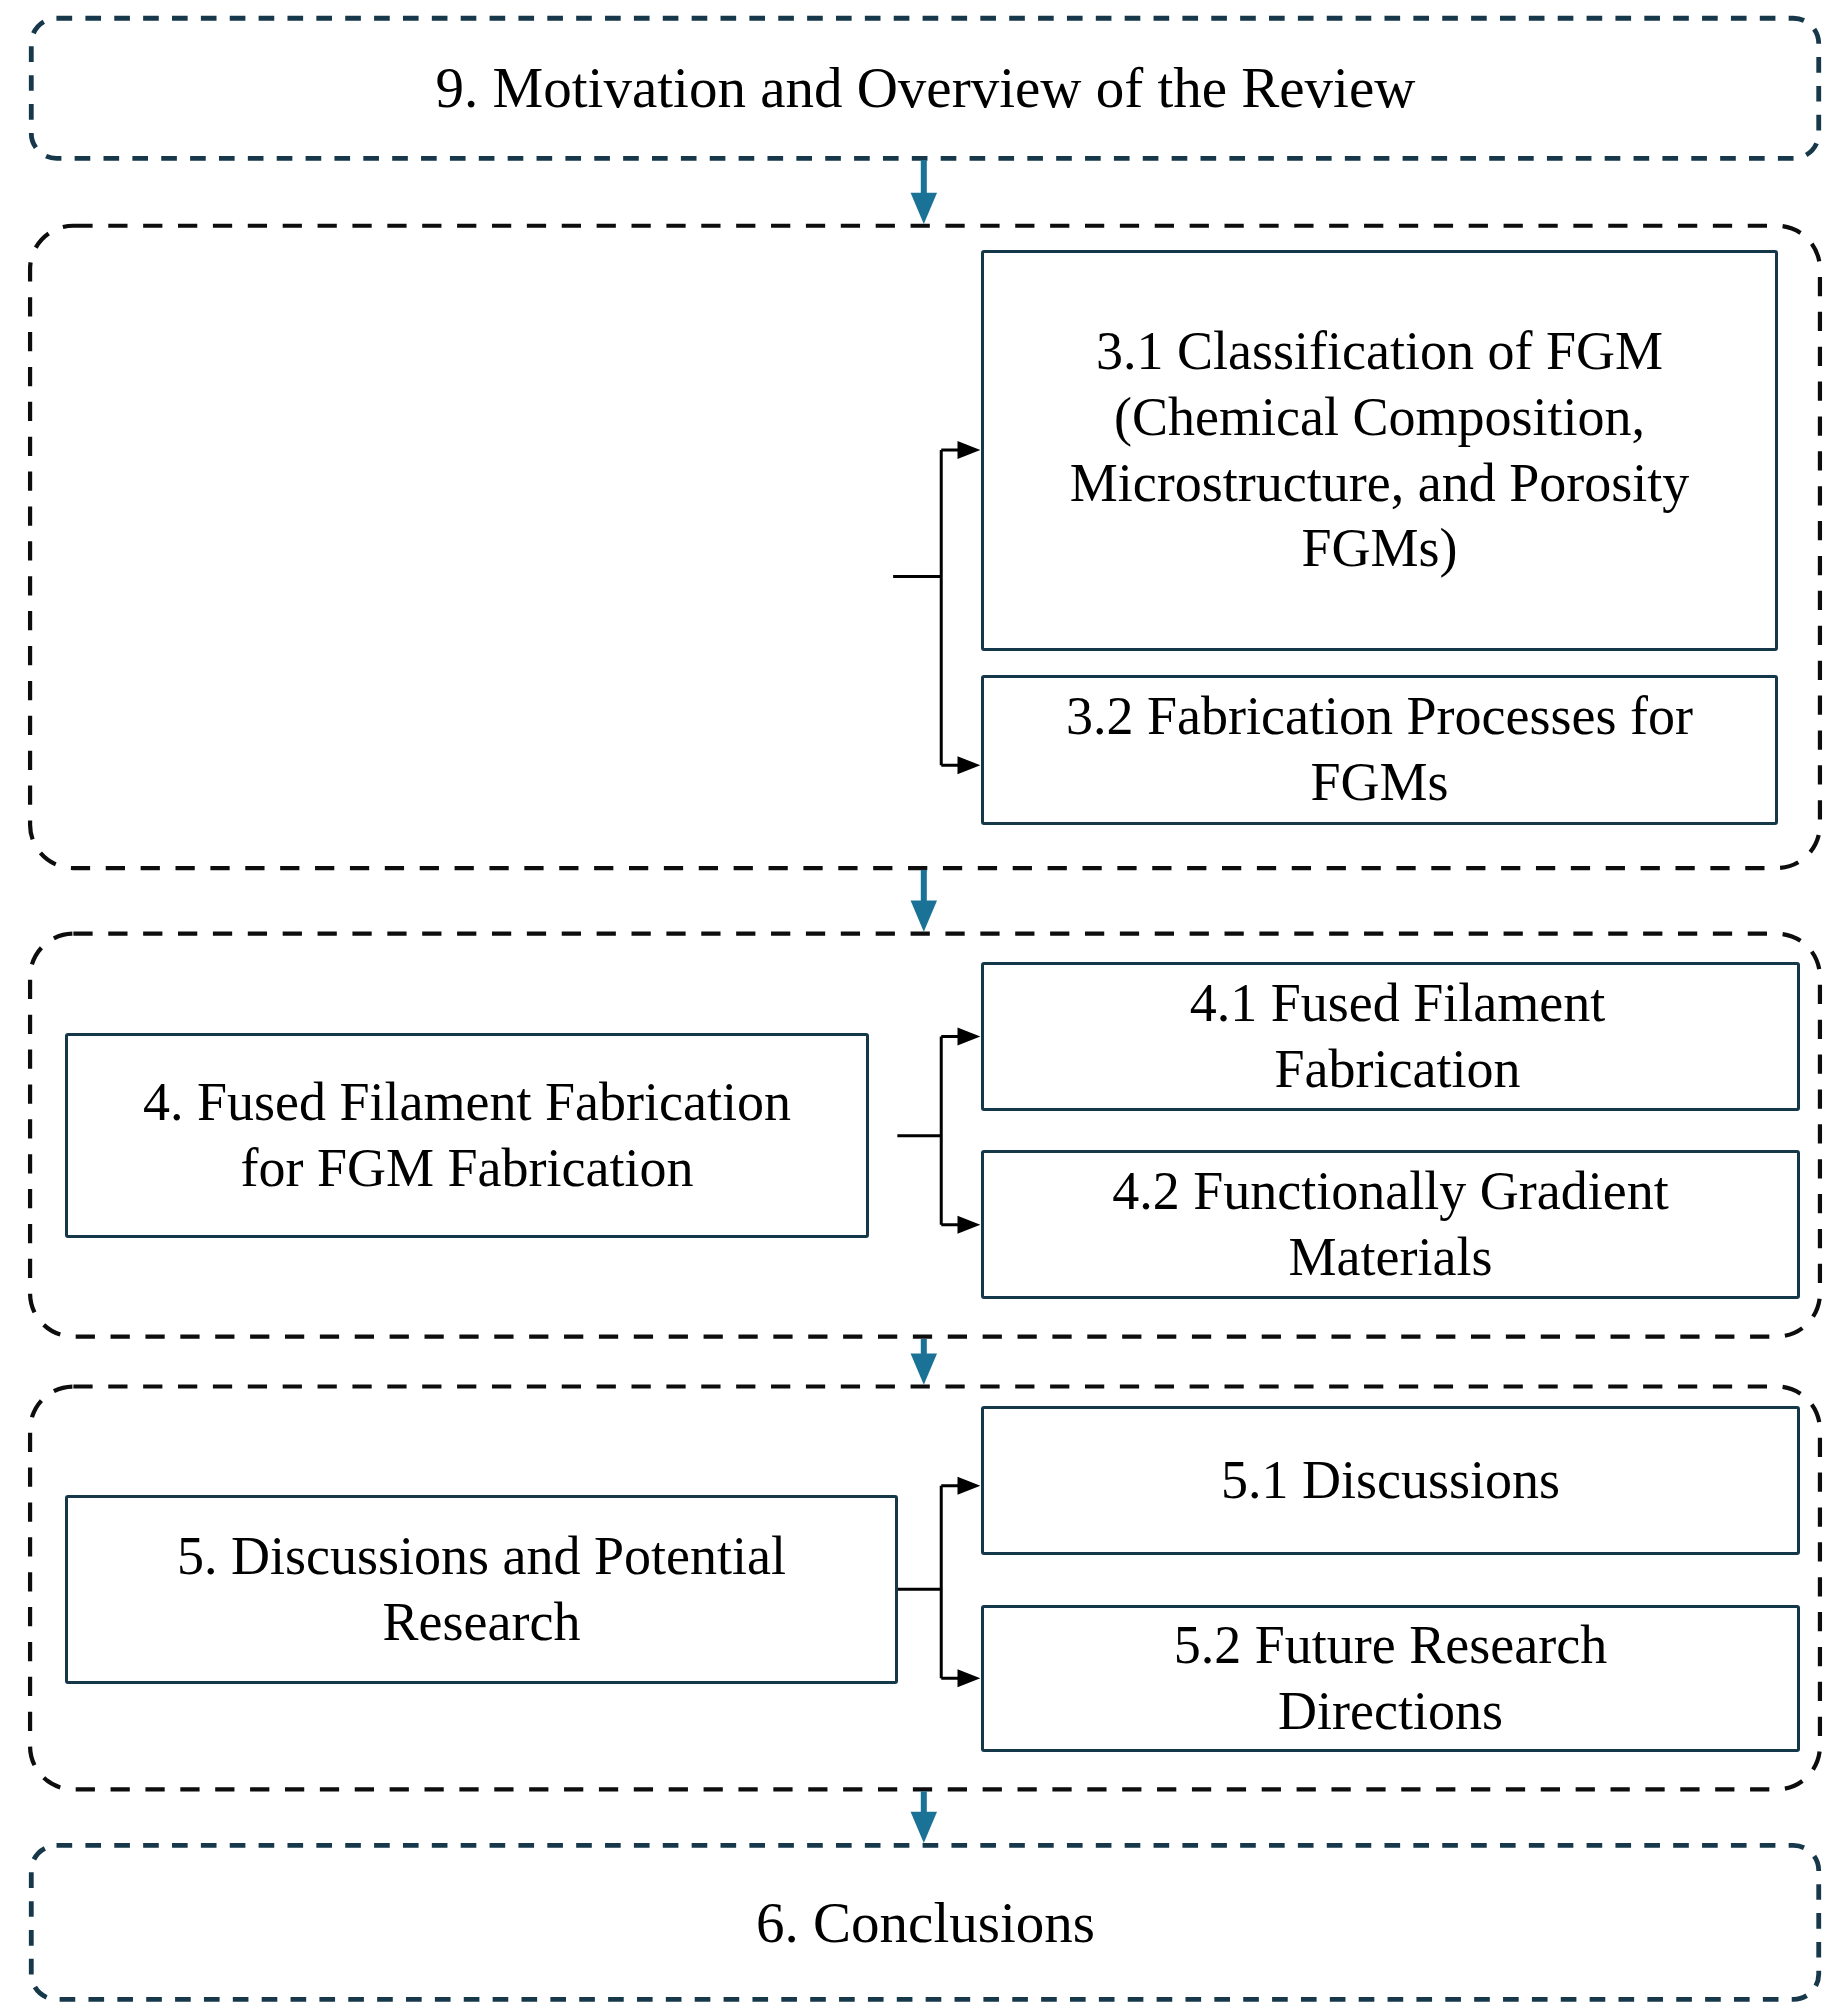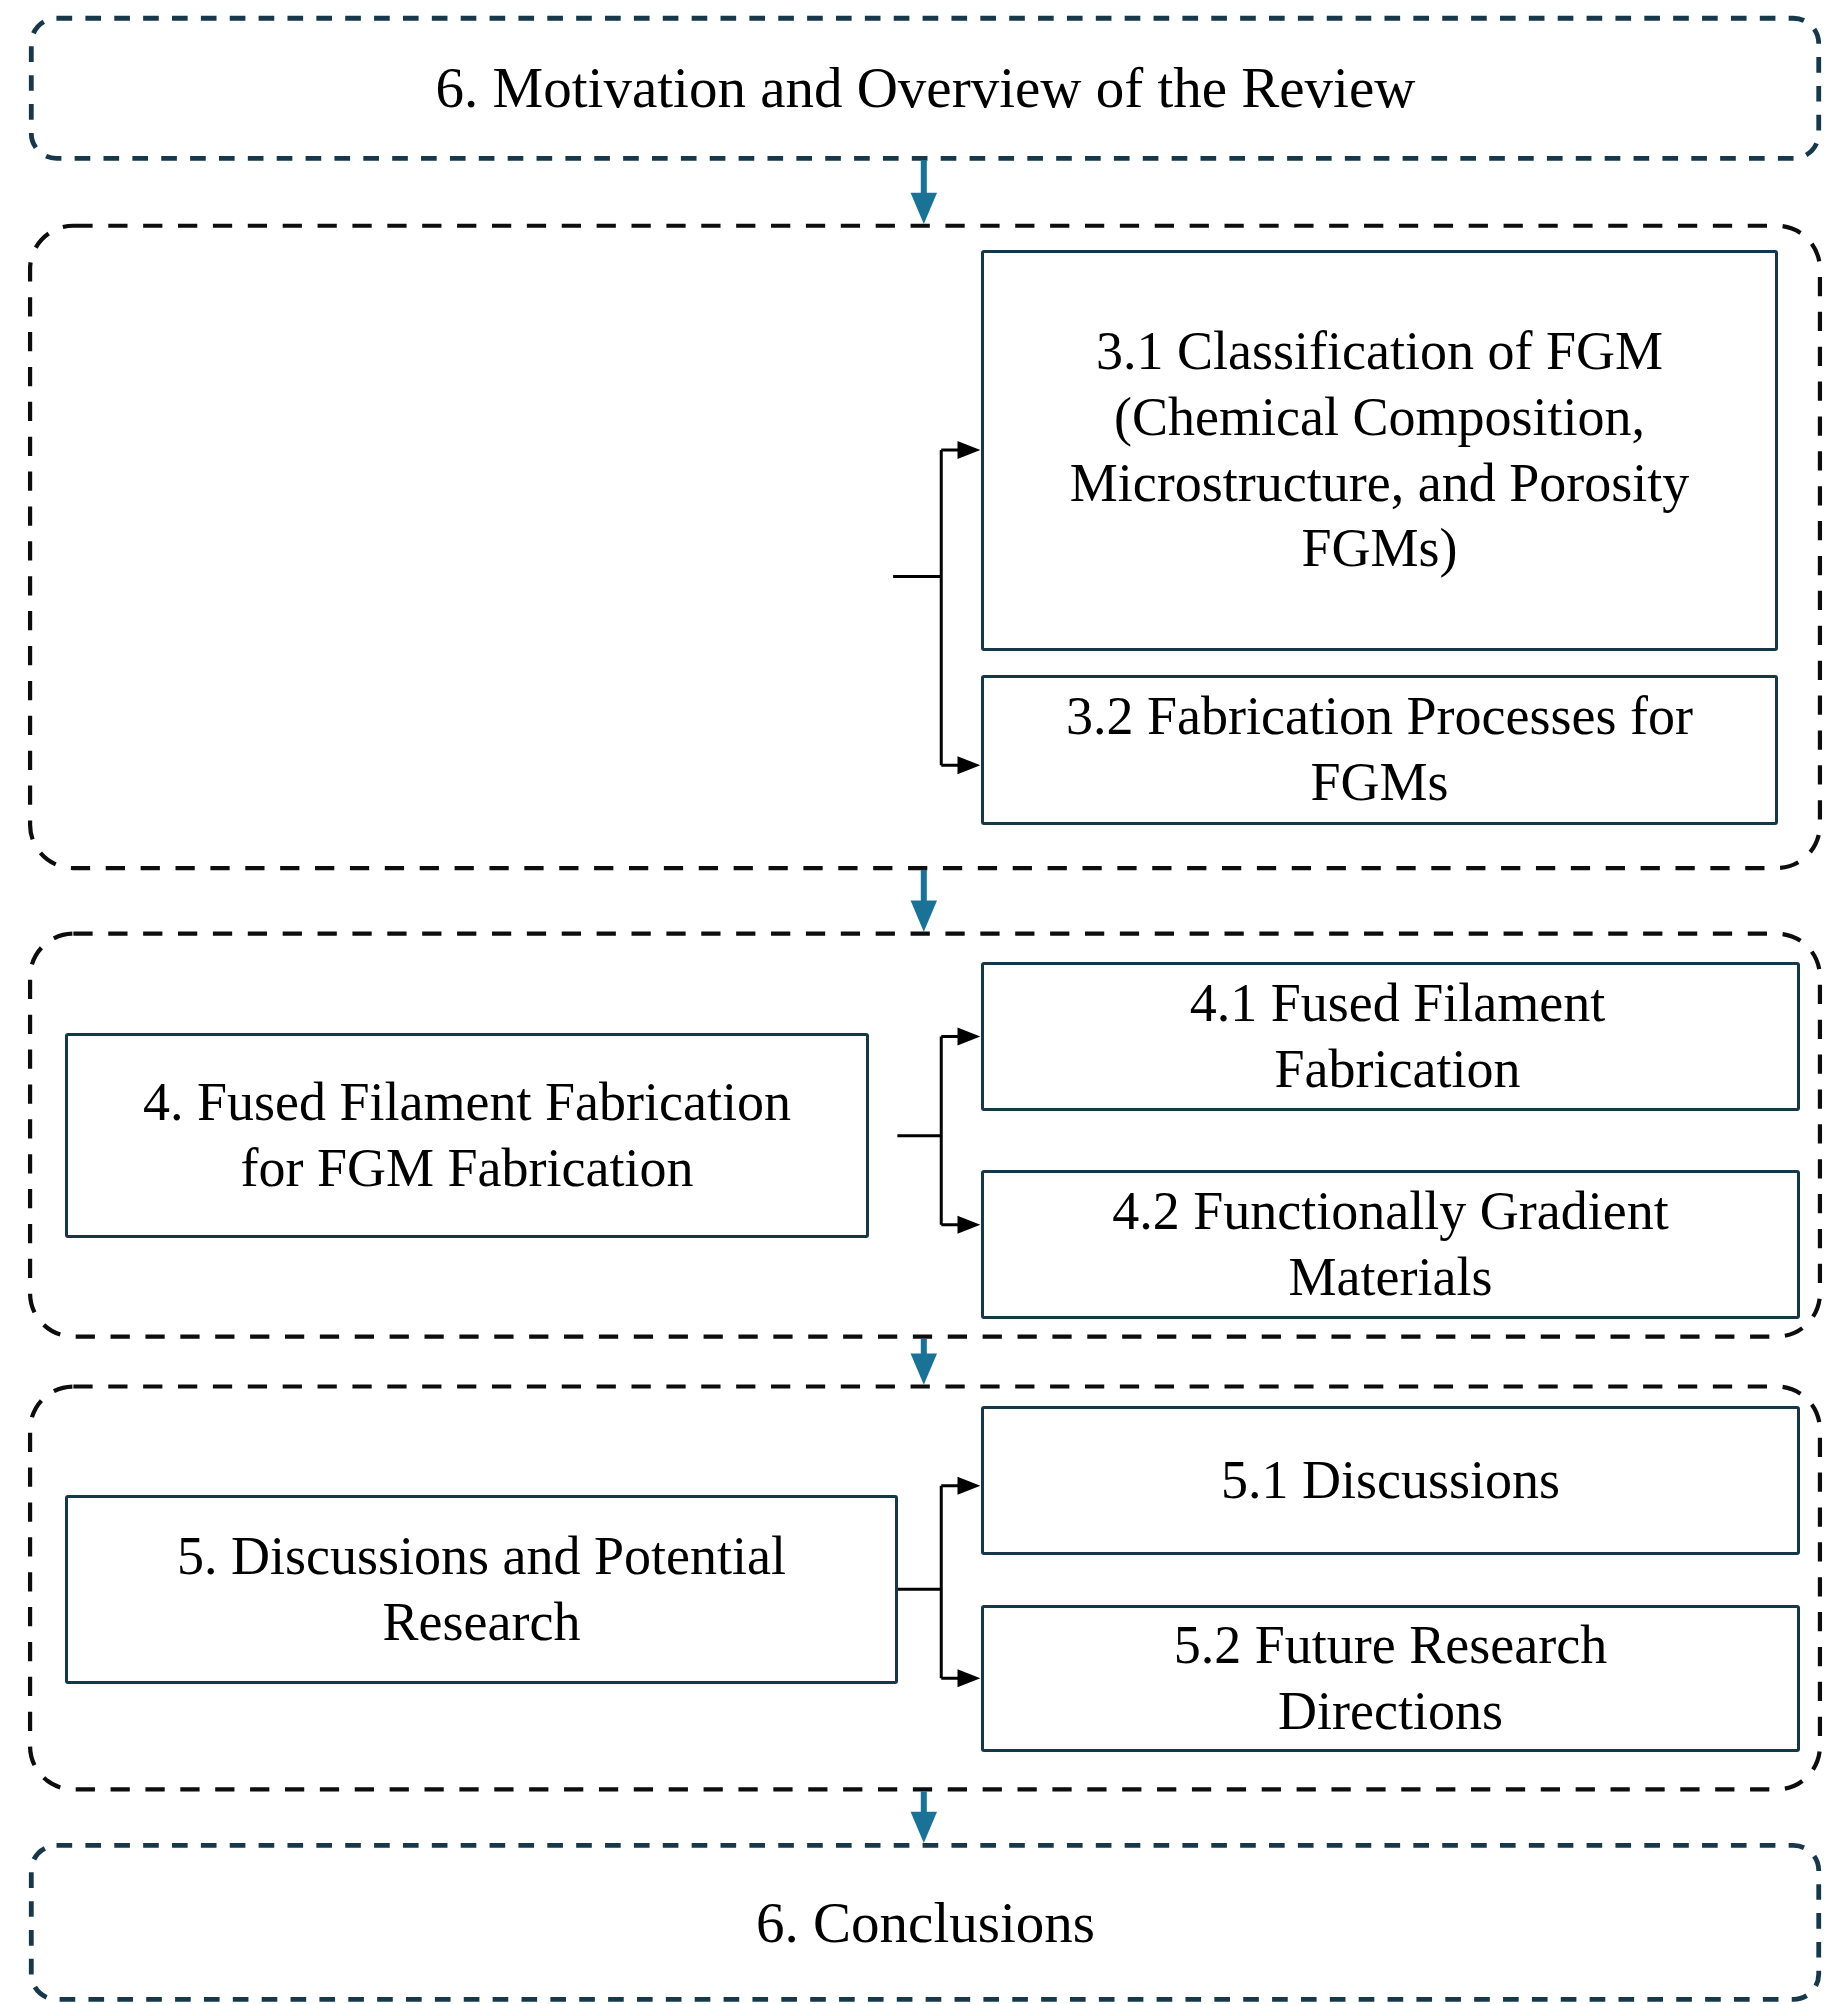--- a/index.html
+++ b/index.html
@@ -112,21 +112,21 @@
     </g>
 
     <g>
       <path class="conn" d="M1492,2642 H1565 M1565,2470 V2790 M1565,2470 H1596 M1565,2790 H1596"></path>
       <polygon class="conn-head" points="1630,2470 1592,2455 1592,2485"></polygon>
       <polygon class="conn-head" points="1630,2790 1592,2775 1592,2805"></polygon>
     </g>
   </svg>
 
   <div class="terminal-label" style="left:29px; top:17px; width:1793px; height:141px;">
-    <div class="label">6. Motivation and Overview of the Review</div>
+    <div class="label">9. Motivation and Overview of the Review</div>
   </div>
 
   <div class="terminal-label" style="left:29px; top:1846px; width:1793px; height:154px;">
     <div class="label">6. Conclusions</div>
   </div>
 
   <div class="node" style="left:981px; top:250px; width:797px; height:401px;">
     <div class="label">3.1 Classification of FGM
 (Chemical Composition,
 Microstructure, and Porosity
@@ -138,21 +138,21 @@
   </div>
 
   <div class="node" style="left:65px; top:1033px; width:804px; height:205px;">
     <div class="label">4. Fused Filament Fabrication
 for FGM Fabrication</div>
   </div>
   <div class="node" style="left:981px; top:962px; width:819px; height:149px;padding-left:14px;">
     <div class="label">4.1 Fused Filament
 Fabrication</div>
   </div>
-  <div class="node" style="left:981px; top:1150px; width:819px; height:149px;margin-top:20px;">
+  <div class="node" style="left:981px; top:1150px; width:819px; height:149px;">
     <div class="label">4.2 Functionally Gradient
 Materials</div>
   </div>
 
   <div class="node" style="left:65px; top:1495px; width:833px; height:189px;">
     <div class="label">5. Discussions and Potential
 Research</div>
   </div>
   <div class="node" style="left:981px; top:1406px; width:819px; height:149px;">
     <div class="label">5.1 Discussions</div>

